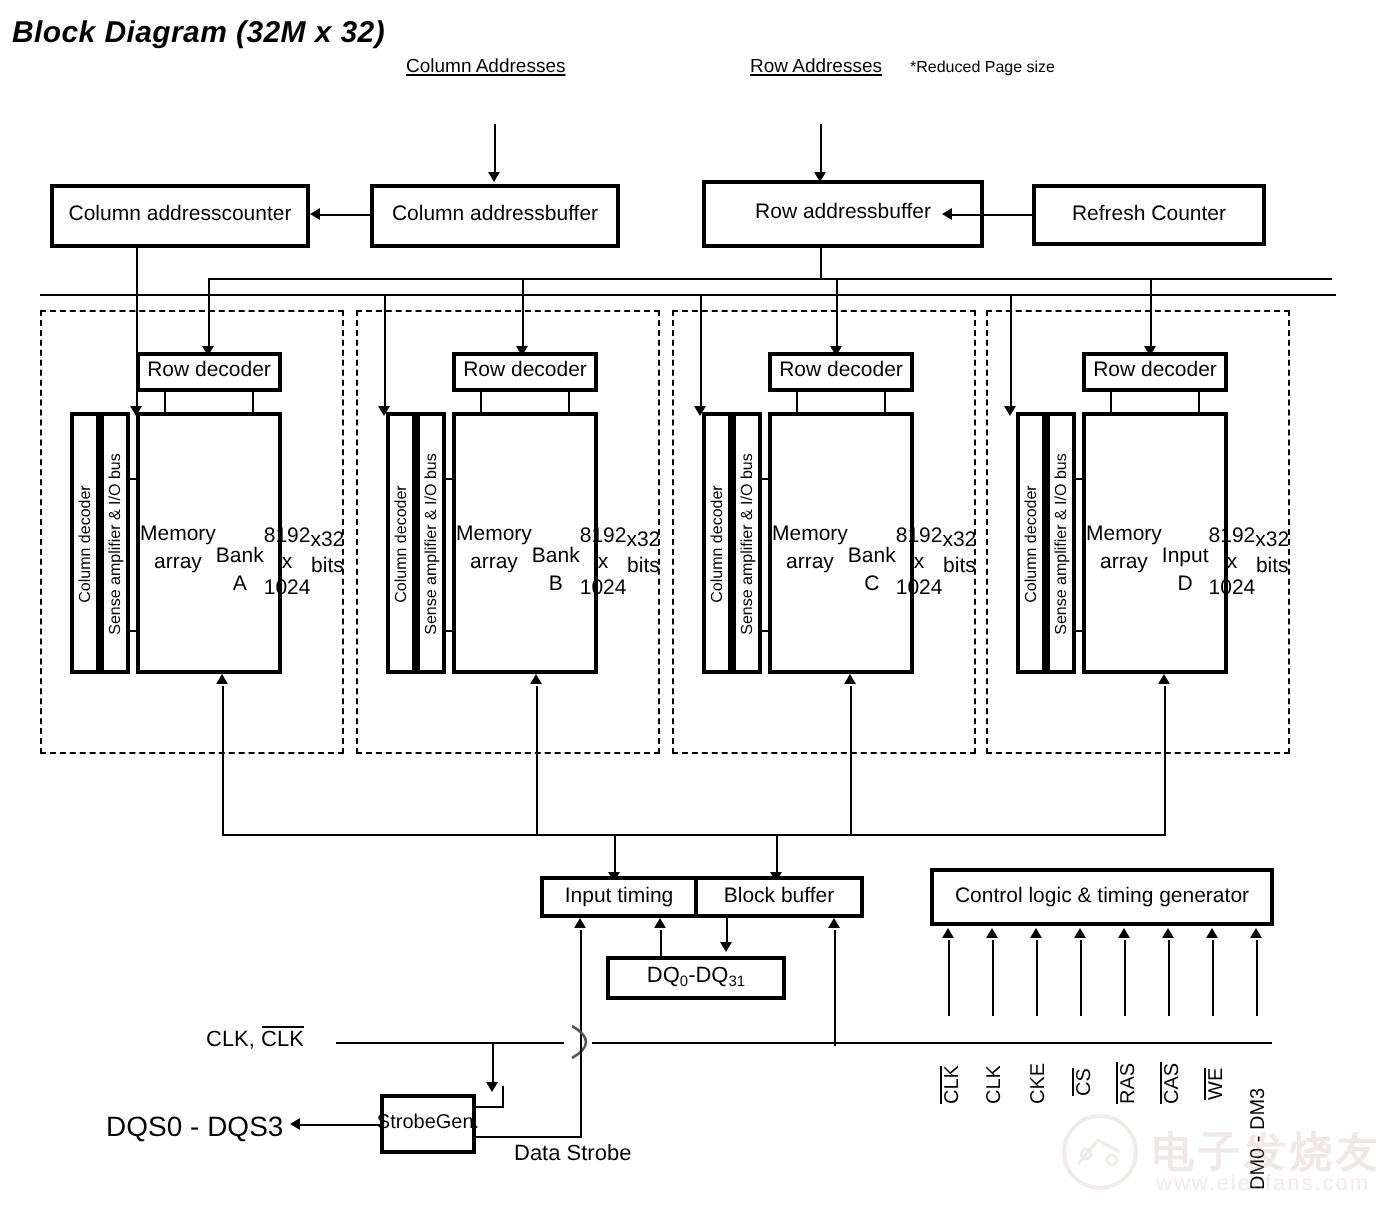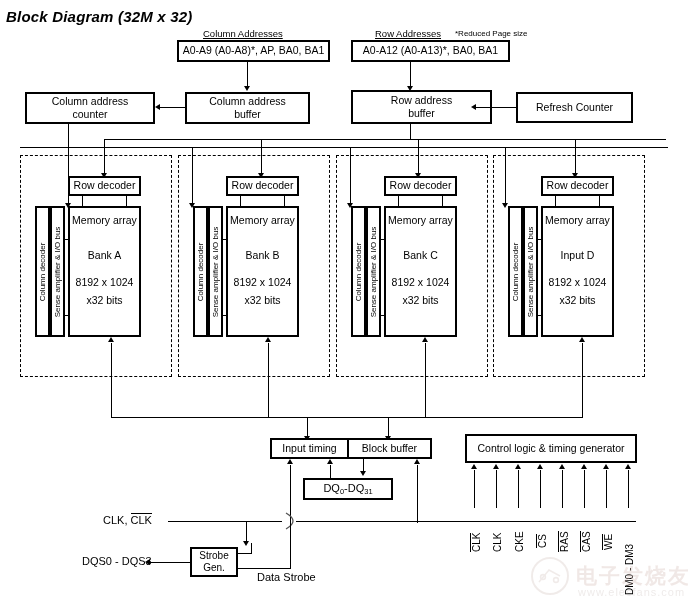--- a/index.html
+++ b/index.html
@@ -35,21 +35,21 @@
     border: 2px solid #000;
     box-sizing: border-box;
     background: #fff;
     display: flex;
     align-items: center;
     justify-content: center;
     text-align: center;
     font-size: 10.5px;
     line-height: 1.25;
   }
-  .box.col { flex-direction: column; }
+  .box.col { flex-direction: row; }
 
   
   .lbl {
     font-size: 9.5px;
     white-space: nowrap;
   }
   .lbl.u { text-decoration: underline; }
   .lbl.small { font-size: 8px; }
 
   
@@ -145,32 +145,26 @@
   }
 </style>
 </head>
 <body>
 
 <div id="root">
 
   <div class="abs title">Block Diagram (32M x 32)</div>
 
   <div class="abs lbl u" style="left:203px; top:28px;">Column Addresses</div>
-  <div class="abs box" style="left:177px; top:40px; width:153px; height:22px;">
-    <span>A0-A9 (A0-A8)*, AP, BA0, BA1</span>
-  </div>
 
   <div class="abs v" style="left:247px; top:62px; height:26px;"></div>
   <div class="abs arr arr-d" style="left:243.5px; top:86px;"></div>
 
   <div class="abs lbl u" style="left:375px; top:28px;">Row Addresses</div>
   <div class="abs lbl small" style="left:455px; top:29px;">*Reduced Page size</div>
-  <div class="abs box" style="left:351px; top:40px; width:159px; height:22px;">
-    <span>A0-A12 (A0-A13)*, BA0, BA1</span>
-  </div>
   <div class="abs v" style="left:410px; top:62px; height:26px;"></div>
   <div class="abs arr arr-d" style="left:406.5px; top:86px;"></div>
 
   <div class="abs box col" style="left:25px; top:92px; width:130px; height:32px;">
     <span>Column address</span>
     <span>counter</span>
   </div>
 
   <div class="abs box col" style="left:185px; top:92px; width:125px; height:32px;">
     <span>Column address</span>
@@ -416,21 +410,21 @@
   <div class="abs v" style="left:246px; top:521px; height:22px;"></div>
   <div class="abs arr arr-d" style="left:242.5px; top:541px;"></div>
 
   <div class="abs box col" style="left:190px; top:547px; width:48px; height:30px; font-size:10px;">
     <span>Strobe</span>
     <span>Gen.</span>
   </div>
 
   <div class="abs h" style="left:148px; top:562px; width:42px;"></div>
   <div class="abs arr arr-l" style="left:145px; top:558.5px;"></div>
-  <div class="abs lbl" style="left:82px; top:555px; font-size:11px;">DQS0 - DQS3</div>
+  <div class="abs lbl" style="left:53px; top:555px; font-size:14px;">DQS0 - DQS3</div>
 
   <div class="abs h" style="left:238px; top:553px; width:14px;"></div>
   <div class="abs h" style="left:238px; top:568px; width:52px;"></div>
   <div class="abs v" style="left:251px; top:543px; height:11px;"></div>
 
   <div class="abs v" style="left:290px; top:521px; height:48px;"></div>
 
   <div class="abs lbl" style="left:257px; top:571px; font-size:11px;">Data Strobe</div>
 
   <div class="abs wm" style="left:530px; top:556px;">

